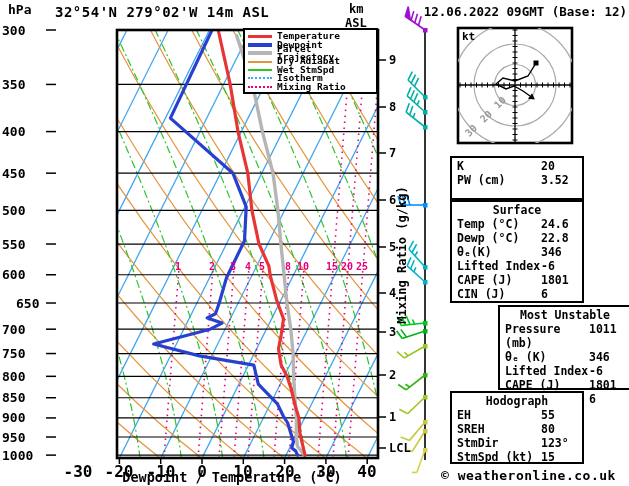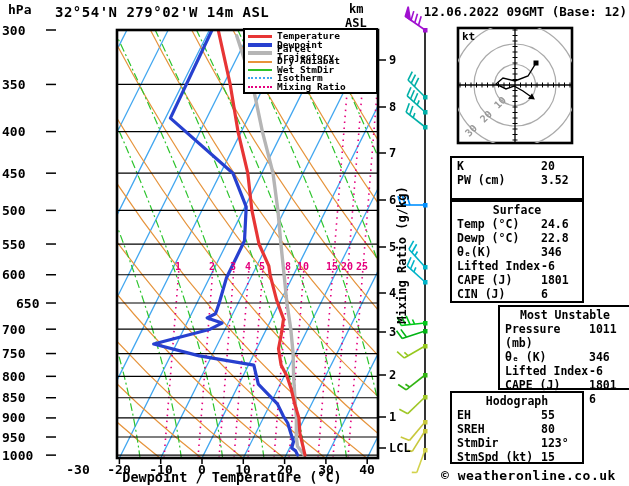--- a/index.html
+++ b/index.html
@@ -6,21 +6,21 @@
   .stage{position:relative;width:629px;height:486px;background:#fff;overflow:hidden;
          font-family:"DejaVu Sans Mono","Liberation Mono",monospace;font-weight:bold;color:#000;}
   .stage svg{position:absolute;left:0;top:0;}
   .lbl{position:absolute;white-space:nowrap;}
   .title{left:55px;top:4px;font-size:14px;letter-spacing:0.5px;}
   .hpa{left:8px;top:2px;font-size:13px;}
   .datetime{left:403px;top:4px;width:224px;font-size:12.5px;text-align:right;}
   .kmhdr{left:349px;top:2px;font-size:12px;}
   .aslhdr{left:345px;top:16px;font-size:12px;}
   .ptick{position:absolute;width:42px;font-size:13px;}
-  .ttick{position:absolute;width:44px;text-align:center;font-size:13px;}
+  .ttick{position:absolute;width:44px;text-align:center;font-size:16px;}
   .xaxis{left:82px;top:469px;width:300px;text-align:center;font-size:13.5px;}
   .kmtick{position:absolute;font-size:12px;}
   .mrlbl{position:absolute;width:20px;text-align:center;font-size:10px;color:#e4007d;}
   .mraxis{left:402px;top:255px;transform:translate(-50%,-50%) rotate(-90deg);font-size:12px;}
   .legend{position:absolute;left:243px;top:28px;width:135px;height:66px;background:#fff;
           border:2px solid #000;box-sizing:border-box;padding:1px 3px;display:flex;
           flex-direction:column;justify-content:flex-end;}
   .legrow{display:flex;align-items:center;height:8.4px;font-size:9.5px;line-height:8.4px;}
   .legsample{width:24px;margin-right:5px;flex:0 0 24px;}
   .panel{position:absolute;left:450px;width:134px;border:2px solid #000;box-sizing:border-box;
@@ -330,21 +330,21 @@
       <div class="legrow">
         <div class="legsample" style="background: rgb(181, 181, 181); height: 3.5px;"></div>
         <span>Parcel Trajectory</span>
       </div>
       <div class="legrow">
         <div class="legsample" style="background: rgb(230, 148, 60); height: 2px;"></div>
         <span>Dry Adiabat</span>
       </div>
       <div class="legrow">
         <div class="legsample" style="background: rgb(45, 196, 45); height: 2px;"></div>
-        <span>Wet StmDir</span>
+        <span>Wet StmSpd</span>
       </div>
       <div class="legrow">
         <div class="legsample" style="border-top: 2px dotted rgb(65, 166, 240); height: 0px;"></div>
         <span>Isotherm</span>
       </div>
       <div class="legrow">
         <div class="legsample" style="border-top: 2px dotted rgb(228, 0, 125); height: 0px;"></div>
         <span>Mixing Ratio</span>
       </div>
     </div>

